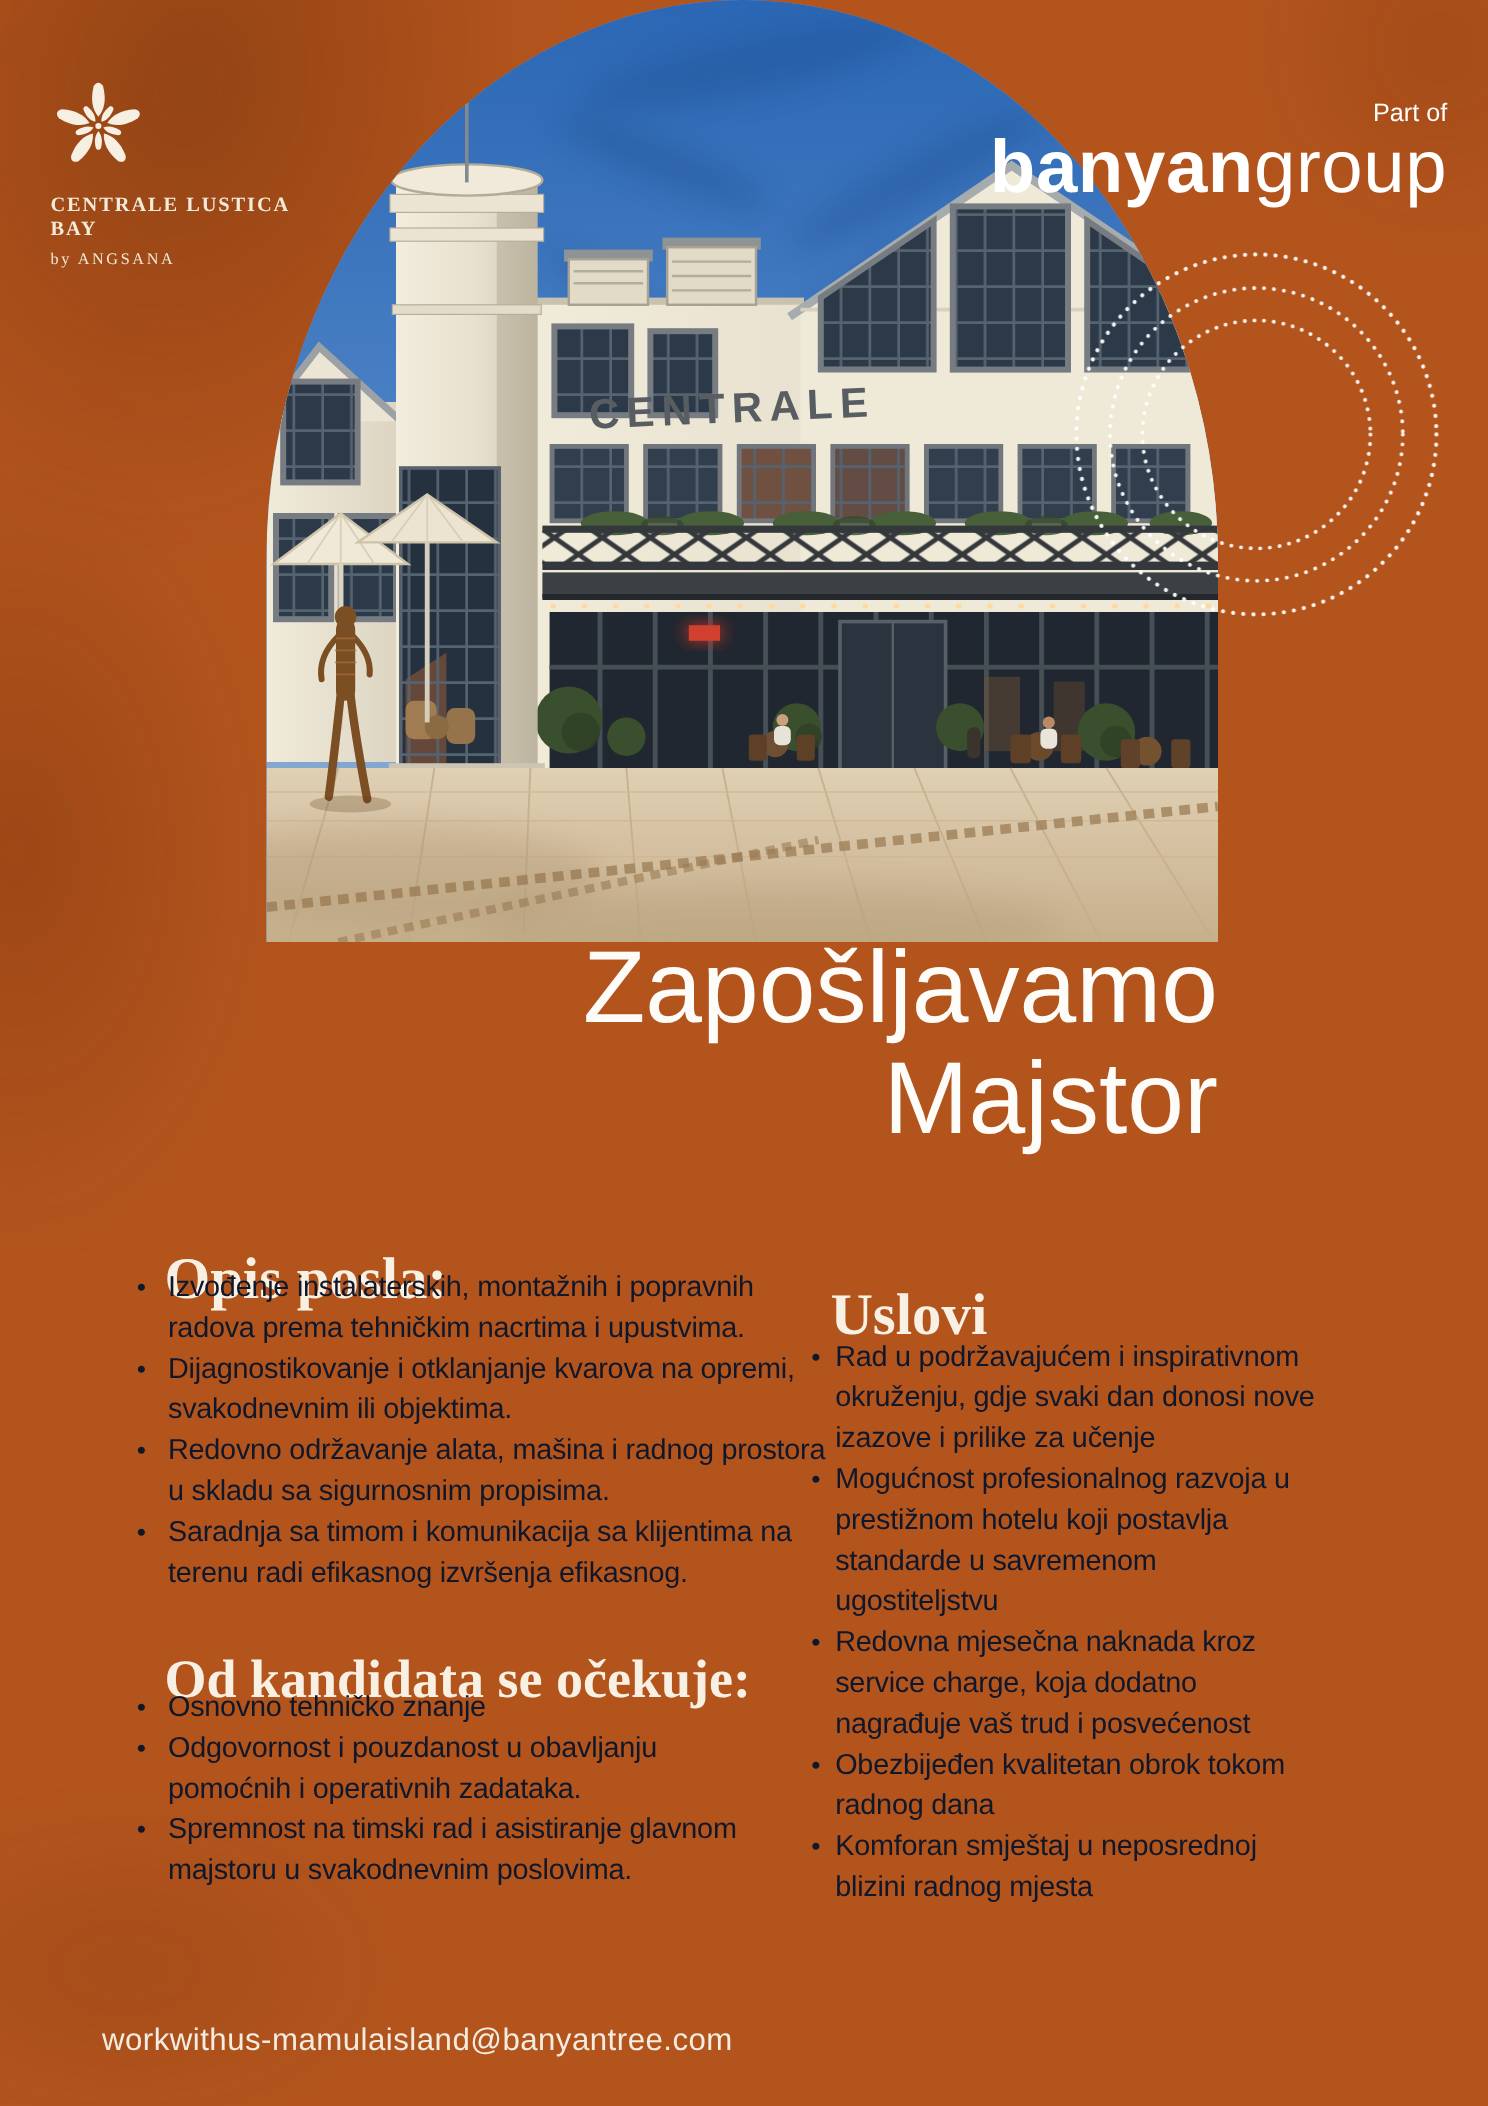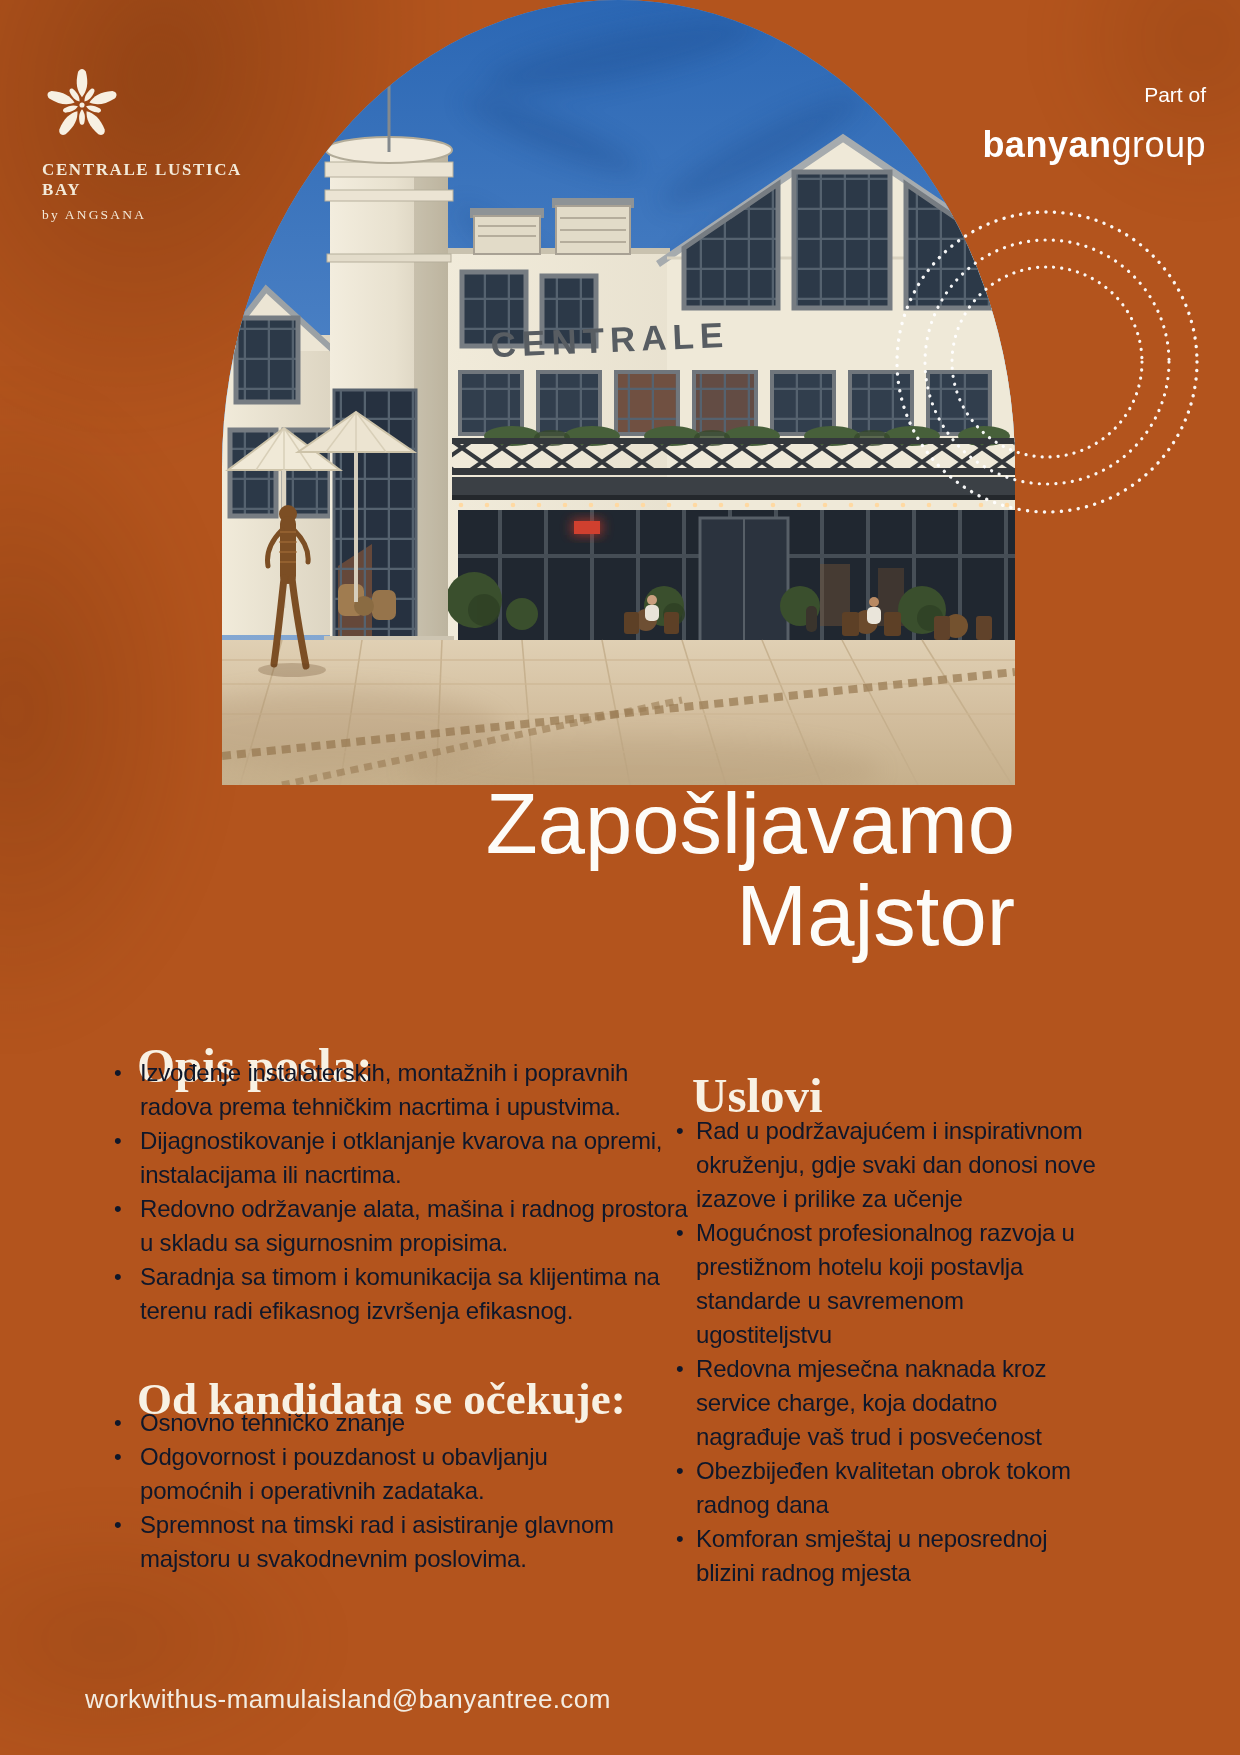--- a/index.html
+++ b/index.html
@@ -30,21 +30,21 @@
 
   
   .logo{position:absolute;left:42px;top:64px;width:230px;color:#f3ead9;}
   .logo-mark{width:80px;height:82px;margin:0 auto 10px;}
   .logo-name{font-family:"Liberation Serif",serif;font-size:17px;letter-spacing:1.6px;font-weight:600;}
   .logo-byline{font-family:"Liberation Serif",serif;font-size:13.5px;letter-spacing:2.2px;margin-top:7px;}
 
   
   .banyan{position:absolute;right:34px;top:84px;color:#ffffff;line-height:1;text-align:right;}
   .banyan-prefix{font-size:21px;margin-left:3px;}
-  .banyan-name{font-size:36px;margin-top:22px;letter-spacing:.5px;}
+  .banyan-name{font-size:62px;margin-top:4px;letter-spacing:.5px;}
   .banyan-name .bold{font-weight:700;}
   .banyan-name .light{font-weight:400;}
 
   
   .dots-svg{position:absolute;left:882px;top:200px;width:330px;height:330px;overflow:visible;}
 
   
   .title{
     position:absolute;left:222px;top:778px;width:793px;text-align:right;
     color:#fdfcf8;font-size:85px;line-height:92px;font-weight:400;
@@ -360,21 +360,21 @@
   <div class="title">
     <div>Zapošljavamo</div>
     <div>Majstor</div>
   </div>
 
   <h2 class="h-serif" id="h-opis">Opis posla:</h2>
   <ul class="blist" id="list-opis">
     <li>Izvođenje instalaterskih, montažnih i popravnih
 radova prema tehničkim nacrtima i upustvima.</li>
     <li>Dijagnostikovanje i otklanjanje kvarova na opremi,
-instalacijama ili nacrtima.</li>
+svakodnevnim ili objektima.</li>
     <li>Redovno održavanje alata, mašina i radnog prostora
 u skladu sa sigurnosnim propisima.</li>
     <li>Saradnja sa timom i komunikacija sa klijentima na
 terenu radi efikasnog izvršenja efikasnog.</li>
   </ul>
 
   <h2 class="h-serif" id="h-kandidat">Od kandidata se očekuje:</h2>
   <ul class="blist" id="list-kandidat">
     <li>Osnovno tehničko znanje</li>
     <li>Odgovornost i pouzdanost u obavljanju

